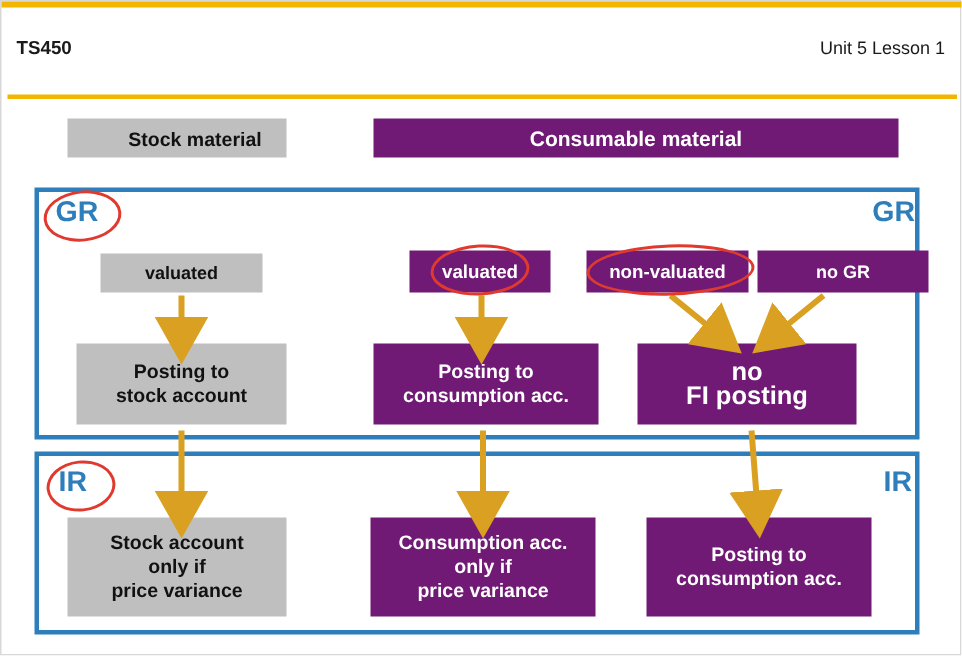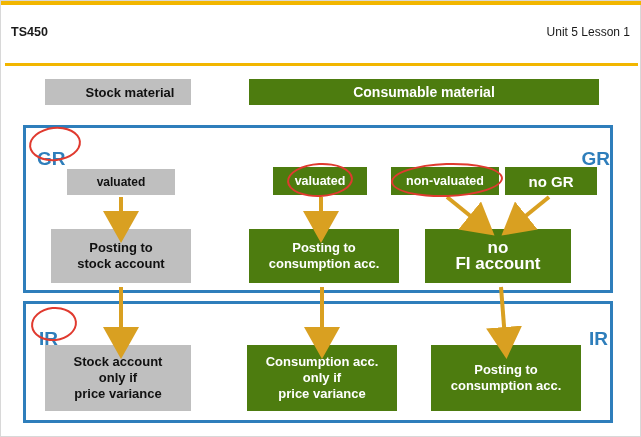--- a/index.html
+++ b/index.html
@@ -37,58 +37,58 @@
   }
   .rule-top{
     position:absolute;left:0;top:0;width:641px;height:4px;background:#f2b600;
   }
   .rule-under{
     position:absolute;left:4px;top:62px;width:633px;height:3px;background:#f2b600;
   }
   
   .box{position:absolute;box-sizing:border-box;display:flex;align-items:center;justify-content:center;text-align:center;}
   .grey{background:#bfbfbf;color:#111111;}
-  .blue{background:#4d7c0f;color:#ffffff;}
+  .blue{background:#701a75;color:#ffffff;}
   .lbl-stock{
     left:44px;top:78px;width:146px;height:26px;
     font-size:13px;font-weight:bold;padding-left:24px;
   }
   .lbl-consum{
     left:248px;top:78px;width:350px;height:26px;
     font-size:14px;font-weight:bold;
   }
   
   .panel{
     position:absolute;box-sizing:border-box;
     border:3px solid #2e7ebb;background:#ffffff;
   }
   .panel-gr{left:22px;top:124px;width:590px;height:168px;}
   .panel-ir{left:22px;top:300px;width:590px;height:122px;}
   .panel-tag{
-    position:absolute;font-size:19px;font-weight:bold;color:#2e7ebb;margin-top:17px;
+    position:absolute;font-size:19px;font-weight:bold;color:#2e7ebb;
   }
   .tag-gr-l{left:36px;top:130px;}
   .tag-gr-r{right:30px;top:130px;}
   .tag-ir-l{left:38px;top:310px;}
   .tag-ir-r{right:32px;top:310px;}
   
   .circ{
     position:absolute;border:2.5px solid #e03a2f;border-radius:50%;
     transform:rotate(-6deg);
     pointer-events:none;
   }
   .circ-gr{left:28px;top:126px;width:48px;height:30px;}
   .circ-ir{left:30px;top:306px;width:42px;height:30px;}
   .circ-val2{left:286px;top:162px;width:62px;height:30px;transform:rotate(-3deg);}
   .circ-nonval{left:390px;top:162px;width:108px;height:30px;transform:rotate(-2deg);}
   
   .b-valuated1{left:66px;top:168px;width:108px;height:26px;font-size:12px;font-weight:bold;}
   .b-valuated2{left:272px;top:166px;width:94px;height:28px;font-size:12.5px;font-weight:bold;}
   .b-nonval{left:390px;top:166px;width:108px;height:28px;font-size:12.5px;font-weight:bold;}
-  .b-nogr{left:504px;top:166px;width:92px;height:28px;font-size:15px;font-weight:bold;}
+  .b-nogr{left:504px;top:166px;width:114px;height:28px;font-size:12px;font-weight:bold;}
   
   .b-postingstock{left:50px;top:228px;width:140px;height:54px;font-size:13px;font-weight:bold;line-height:16px;}
   .b-postingcons{left:248px;top:228px;width:150px;height:54px;font-size:13px;font-weight:bold;line-height:16px;}
   .b-nofi{left:424px;top:228px;width:146px;height:54px;font-size:17px;font-weight:bold;line-height:16px;}
   
   .b-stockacc{left:44px;top:344px;width:146px;height:66px;font-size:13px;font-weight:bold;line-height:16px;}
   .b-consacc{left:246px;top:344px;width:150px;height:66px;font-size:13px;font-weight:bold;line-height:16px;}
   .b-postcons2{left:430px;top:344px;width:150px;height:66px;font-size:13px;font-weight:bold;line-height:16px;}
   
   .arrow{position:absolute;}
@@ -127,21 +127,21 @@
   </div>
   <div class="box blue b-postingcons">
     <span>
       <span>Posting to</span><br>
       <span>consumption acc.</span>
     </span>
   </div>
   <div class="box blue b-nofi">
     <span>
       <span>no</span><br>
-      <span>FI account</span>
+      <span>FI posting</span>
     </span>
   </div>
 
   <div class="panel panel-ir"></div>
   <div class="panel-tag tag-ir-l">IR</div>
   <div class="panel-tag tag-ir-r">IR</div>
 
   <div class="box grey b-stockacc">
     <span>
       <span>Stock account</span><br>

